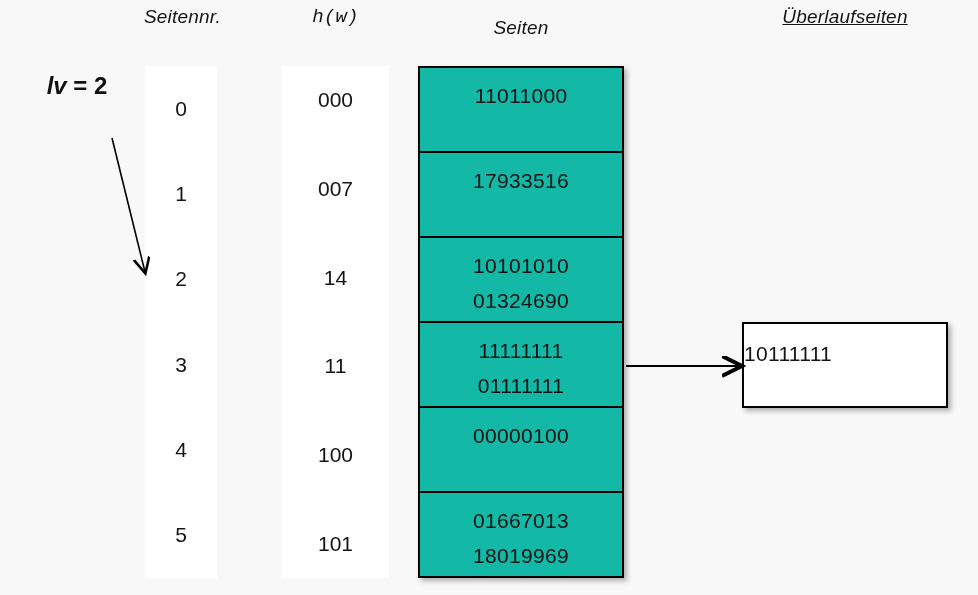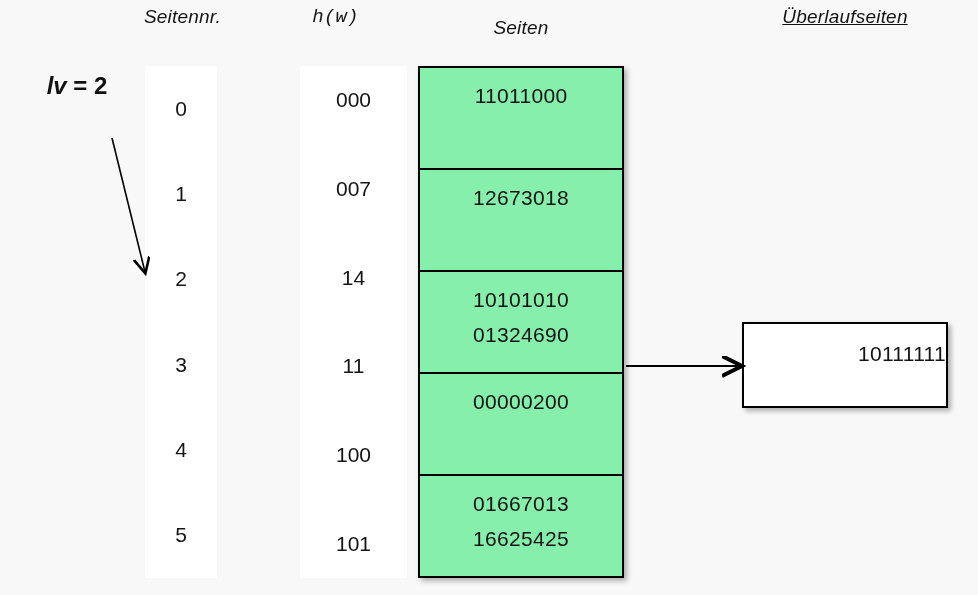--- a/index.html
+++ b/index.html
@@ -53,39 +53,39 @@
   
   .plain-col {
     position: absolute;
     top: 66px;
     height: 512px;
     background: #ffffff;
     display: flex;
     flex-direction: column;
   }
   #col-seitennr { left: 145px; width: 72px; }
-  #col-hw       { left: 300px; width: 107px; gap: 21px; }
+  #col-hw       { left: 282px; width: 107px; gap: 21px; }
   .plain-cell {
     flex: 1 1 0;
     display: flex;
     align-items: center;
     justify-content: center;
     font-size: 21px;
     font-weight: 400;
     color: #141414;
   }
 
   
   #pages-box {
     position: absolute;
     left: 418px;
     top: 66px;
     width: 206px;
     height: 512px;
-    background: #86efac;
+    background: #14b8a6;
     border: 2px solid #000000;
     box-sizing: border-box;
     box-shadow: 3px 3px 5px rgba(0,0,0,0.30);
     display: flex;
     flex-direction: column;
   }
   .page-row {
     flex: 1 1 0;
     box-sizing: border-box;
     border-bottom: 2px solid #000000;
@@ -111,21 +111,21 @@
     left: 742px;
     top: 322px;
     width: 206px;
     height: 86px;
     background: #ffffff;
     border: 2px solid #000000;
     box-sizing: border-box;
     box-shadow: 3px 3px 5px rgba(0,0,0,0.30);
     display: flex;
     align-items: flex-start;
-    justify-content: flex-end;
+    justify-content: flex-start;
     padding-top: 12px;
   }
 
   
   #arrows {
     position: absolute;
     left: 0; top: 0;
     width: 978px;
     height: 595px;
     pointer-events: none;
@@ -161,32 +161,36 @@
     <div class="plain-cell">11</div>
     <div class="plain-cell">100</div>
     <div class="plain-cell">101</div>
   </div>
 
   <div id="pages-box">
     <div class="page-row">
       <div class="entry">11011000</div>
     </div>
     <div class="page-row">
-      <div class="entry">12673018</div>
+      <div class="entry">17933516</div>
     </div>
     <div class="page-row">
       <div class="entry">10101010</div>
       <div class="entry">01324690</div>
     </div>
     <div class="page-row">
-      <div class="entry">00000200</div>
+      <div class="entry">11111111</div>
+      <div class="entry">01111111</div>
+    </div>
+    <div class="page-row">
+      <div class="entry">00000100</div>
     </div>
     <div class="page-row">
       <div class="entry">01667013</div>
-      <div class="entry">16625425</div>
+      <div class="entry">18019969</div>
     </div>
   </div>
 
   <div id="overflow-box">
     <div class="entry">10111111</div>
   </div>
 
   <svg id="arrows" viewBox="0 0 978 595">
     <defs>
       <marker id="head-thin" markerWidth="12" markerHeight="12" refX="9" refY="5" orient="auto">

